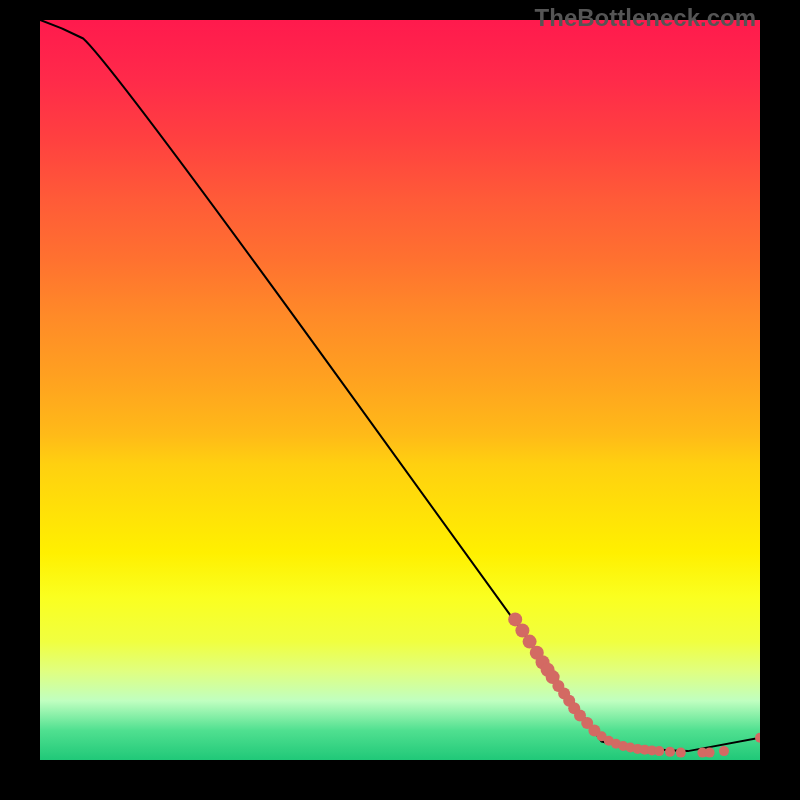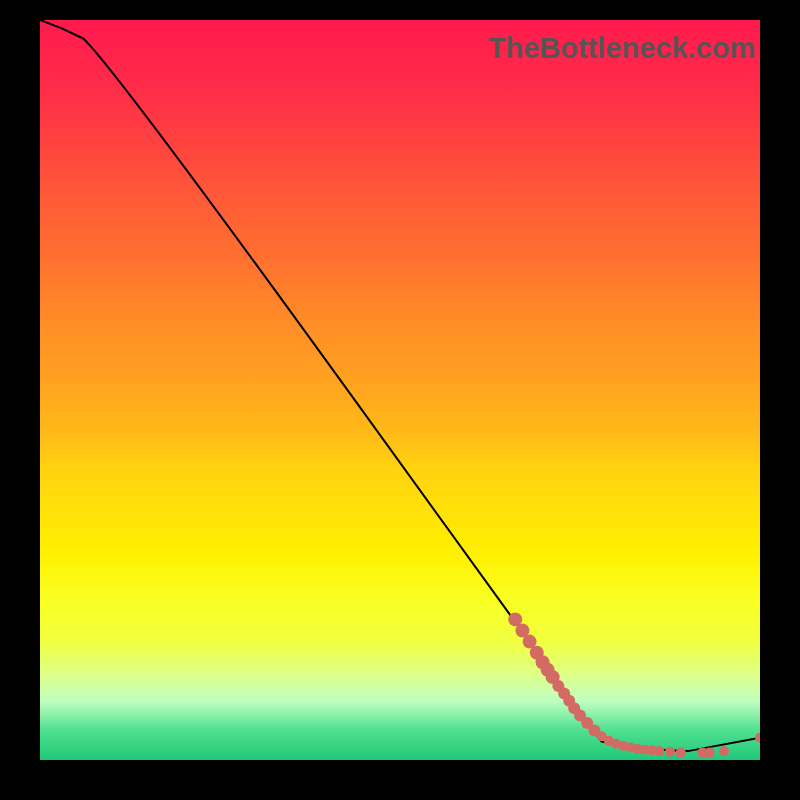--- a/index.html
+++ b/index.html
@@ -40,25 +40,24 @@
       #e0ff80 88%,
       #c0ffc0 92%,
       #50e090 96%,
       #20c878 100%
     );
   }
   .watermark {
     position: absolute;
     top: 4px;
     right: 44px;
-    font-size: 29px;
+    font-size: 24px;
     font-weight: bold;
     color: #555;
     font-family: Arial, sans-serif;
-    margin-top: 28px;
   }
   .curve-svg {
     position: absolute;
     left: 40px;
     top: 20px;
     width: 720px;
     height: 740px;
   }
 </style>
 </head>

